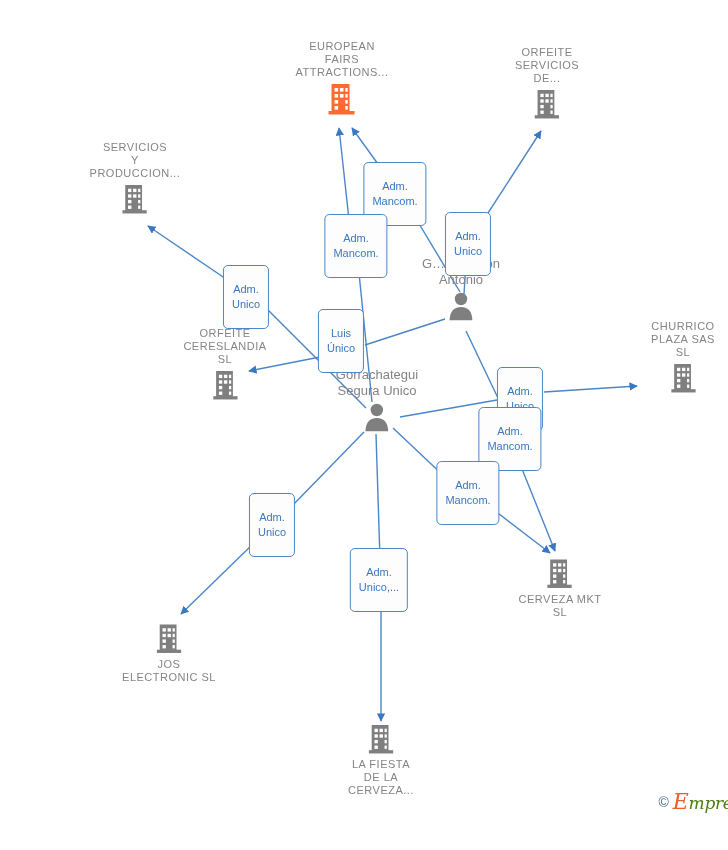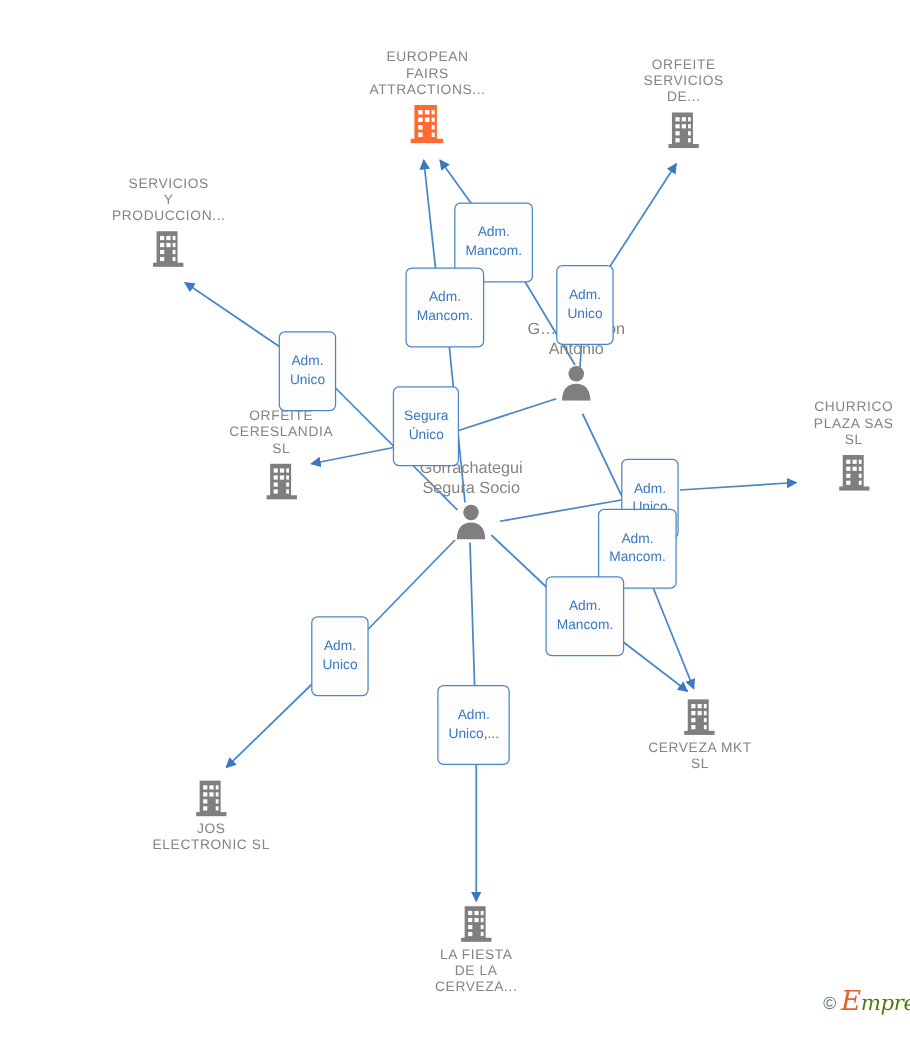--- a/index.html
+++ b/index.html
@@ -294,38 +294,38 @@
     <span class="ico">
       <svg width="30" height="30" viewBox="0 0 30 30" xmlns="http://www.w3.org/2000/svg">
         <circle cx="15" cy="8.5" r="6.2" fill="#7f7f7f"></circle>
         <path d="M 15 16.5 C 7.5 16.5 3.8 21.5 3.6 30 L 26.4 30 C 26.2 21.5 22.5 16.5 15 16.5 Z" fill="#7f7f7f"></path>
       </svg>
     </span>
   </div>
 
   <div class="node person lbl-top" style="left:341px;top:399px;">
     <div class="lbl">Gorrachategui
-Segura Socio</div>
+Segura Unico</div>
     <span class="ico">
       <svg width="30" height="30" viewBox="0 0 30 30" xmlns="http://www.w3.org/2000/svg">
         <circle cx="15" cy="8.5" r="6.2" fill="#7f7f7f"></circle>
         <path d="M 15 16.5 C 7.5 16.5 3.8 21.5 3.6 30 L 26.4 30 C 26.2 21.5 22.5 16.5 15 16.5 Z" fill="#7f7f7f"></path>
       </svg>
     </span>
   </div>
 
   <div class="badge" style="left:359px;top:194px;">Adm.
 Mancom.</div>
   <div class="badge" style="left:320px;top:246px;">Adm.
 Mancom.</div>
   <div class="badge" style="left:432px;top:244px;">Adm.
 Unico</div>
   <div class="badge" style="left:210px;top:297px;">Adm.
 Unico</div>
-  <div class="badge" style="left:305px;top:341px;">Segura
+  <div class="badge" style="left:305px;top:341px;">Luis
 Único</div>
   <div class="badge" style="left:484px;top:399px;">Adm.
 Unico</div>
   <div class="badge" style="left:474px;top:439px;">Adm.
 Mancom.</div>
   <div class="badge" style="left:432px;top:493px;">Adm.
 Mancom.</div>
   <div class="badge" style="left:236px;top:525px;">Adm.
 Unico</div>
   <div class="badge" style="left:343px;top:580px;">Adm.

